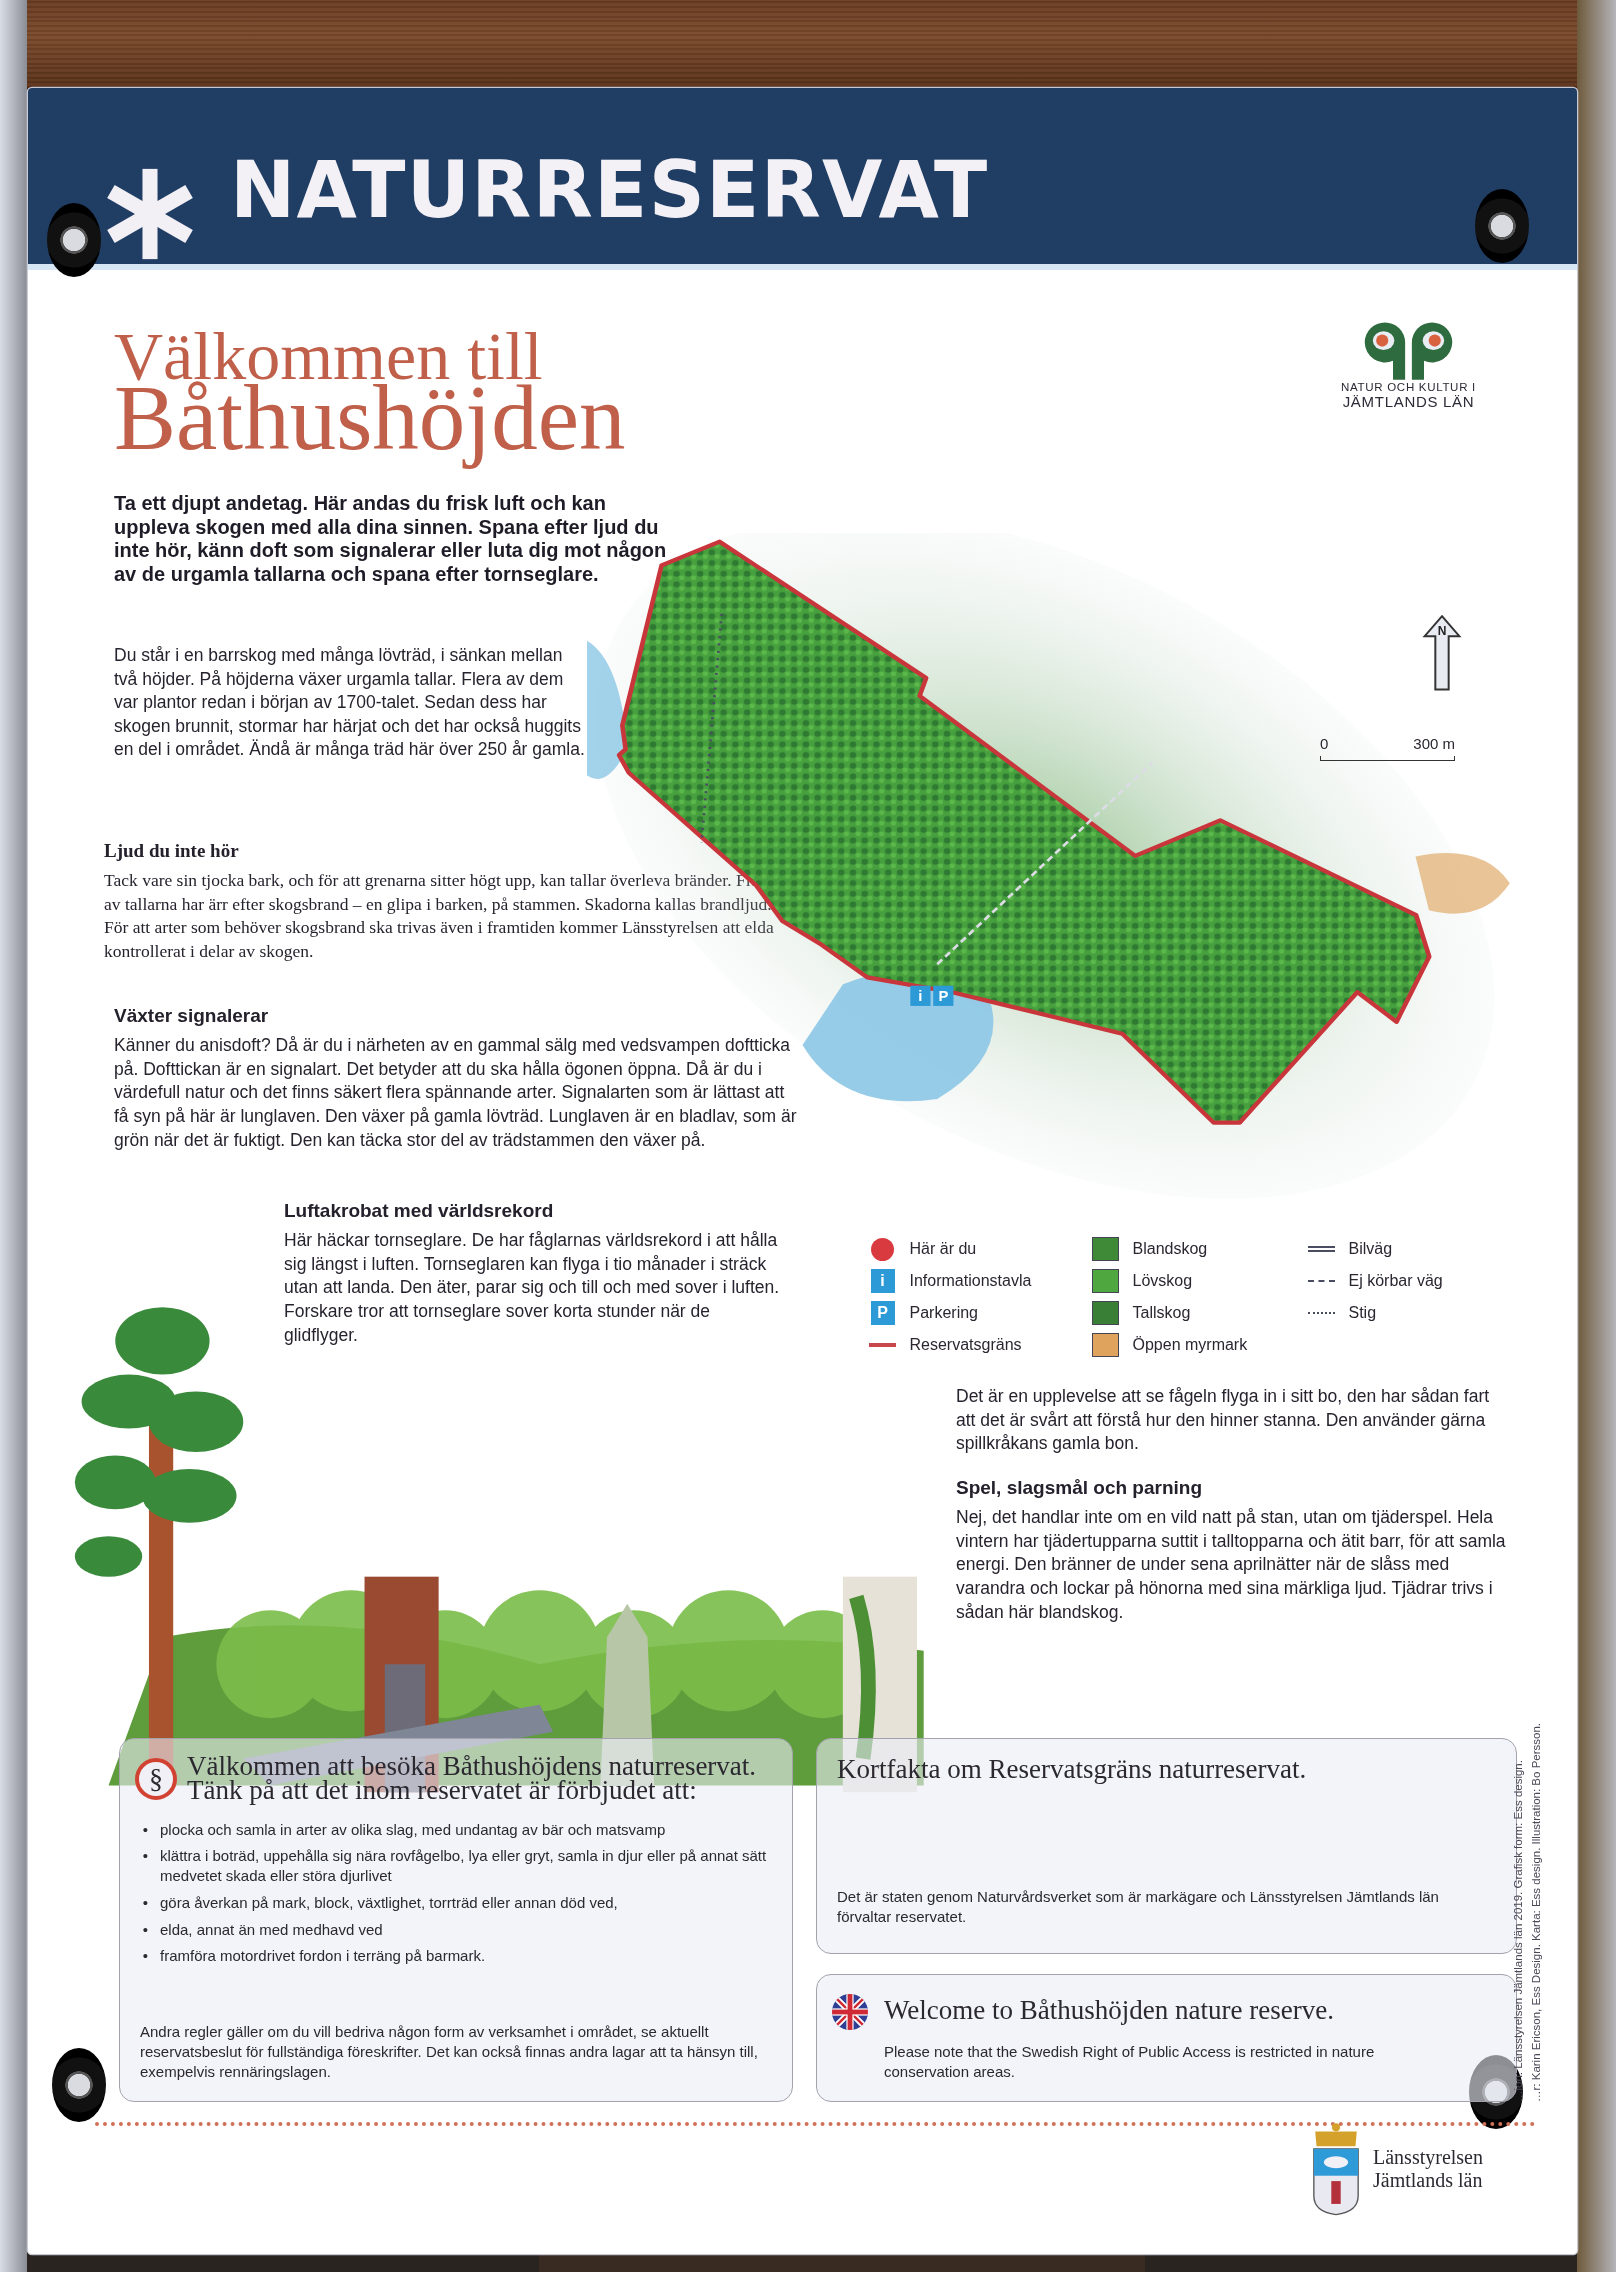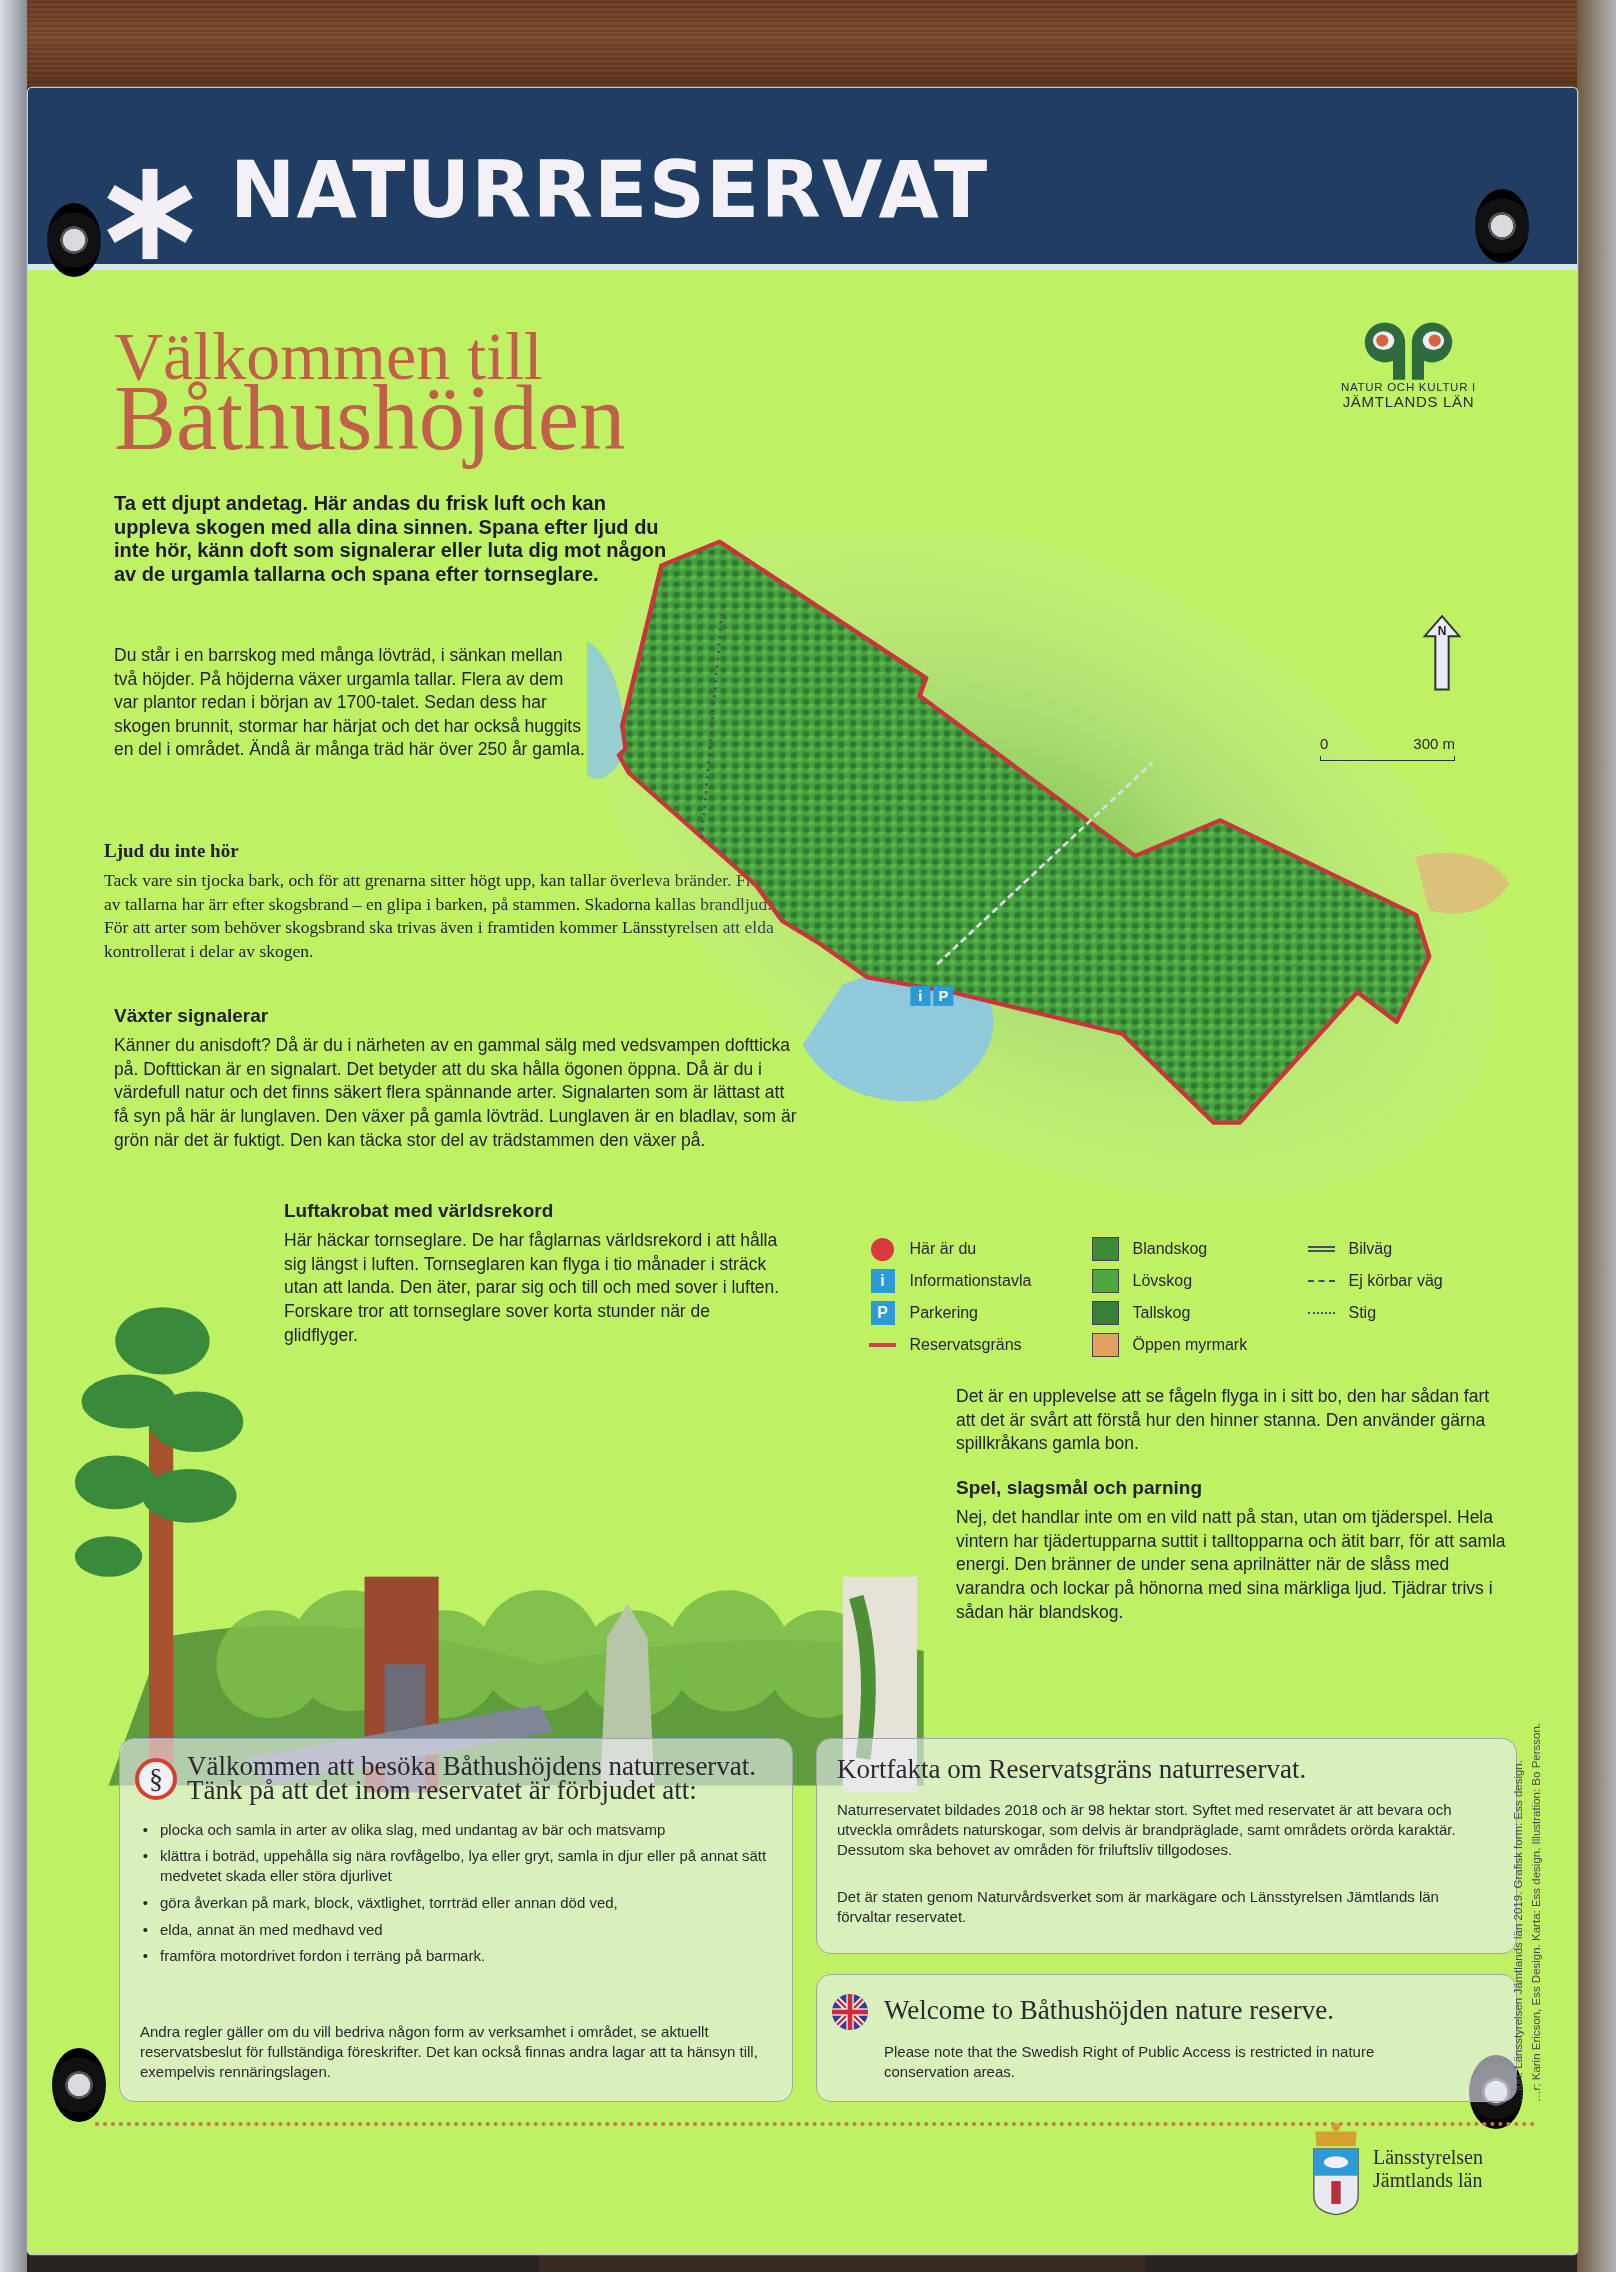--- a/index.html
+++ b/index.html
@@ -19,21 +19,21 @@
     content: ""; position: absolute; inset: 0;
     background: repeating-linear-gradient(0deg, rgba(0,0,0,0.08) 0 2px, rgba(255,255,255,0.03) 2px 4.7px);
   }
   .side-left { position:absolute; left:0; top:0; width:27px; height:2273px; background: linear-gradient(90deg,#d9dde6,#8b8d95); }
   .side-right { position:absolute; right:0; top:0; width:40px; height:2273px; background: linear-gradient(90deg,#6e5a3c,#b7b7bd); }
   .post-bottom { position:absolute; left:539px; bottom:0; width:606px; height:34px; background:#3a2b22; }
 
   
   .sign {
     position: absolute; left: 28px; top: 88px; width: 1549px; height: 2166px;
-    background: #bef264;
+    background: #ffffff;
     border-radius: 4px;
     overflow: hidden;
     box-shadow: 0 0 0 1.3px #c8c9d4;
   }
   .banner {
     position: absolute; left: 0; top: 0; width: 100%; height: 182px;
     background: #203d64;
     border-bottom: 6.7px solid #d6e6f4;
   }
   .banner-asterisk {
@@ -356,21 +356,20 @@
       <li>klättra i boträd, uppehålla sig nära rovfågelbo, lya eller gryt, samla in djur eller på annat sätt medvetet skada eller störa djurlivet</li>
       <li>göra åverkan på mark, block, växtlighet, torrträd eller annan död ved,</li>
       <li>elda, annat än med medhavd ved</li>
       <li>framföra motordrivet fordon i terräng på barmark.</li>
     </ul>
     <p style="position:absolute; left:20px; top:283px; width:626px;">Andra regler gäller om du vill bedriva någon form av verksamhet i området, se aktuellt reservatsbeslut för fullständiga föreskrifter. Det kan också finnas andra lagar att ta hänsyn till, exempelvis rennäringslagen.</p>
   </div>
 
   <div class="box" style="left:788px; top:1650px; width:701px; height:216px;">
     <div class="box-title" style="position:absolute; left:20px; top:17.5px;">Kortfakta om Reservatsgräns naturreservat.</div>
-    <p style="position:absolute; left:20px; top:61px; width:660px;">Naturreservatet bildades 2018 och är 98 hektar stort. Syftet med reservatet är att bevara och utveckla områdets naturskogar, som delvis är brandpräglade, samt områdets orörda karaktär. Dessutom ska behovet av områden för friluftsliv tillgodoses.</p>
     <p style="position:absolute; left:20px; top:148px; width:660px;">Det är staten genom Naturvårdsverket som är markägare och Länsstyrelsen Jämtlands län förvaltar reservatet.</p>
   </div>
 
   <div class="box" style="left:788px; top:1886px; width:701px; height:128px;">
     <svg class="flag-icon" style="position:absolute; left:15px; top:19px;" viewBox="0 0 60 60">
       <rect width="60" height="60" fill="#2e3f95"></rect>
       <path d="M0 0 L60 60 M60 0 L0 60" stroke="#fff" stroke-width="10"></path>
       <path d="M0 0 L60 60 M60 0 L0 60" stroke="#cf2a36" stroke-width="4"></path>
       <rect x="24" y="0" width="12" height="60" fill="#fff"></rect>
         <rect x="0" y="24" width="60" height="12" fill="#fff"></rect>

